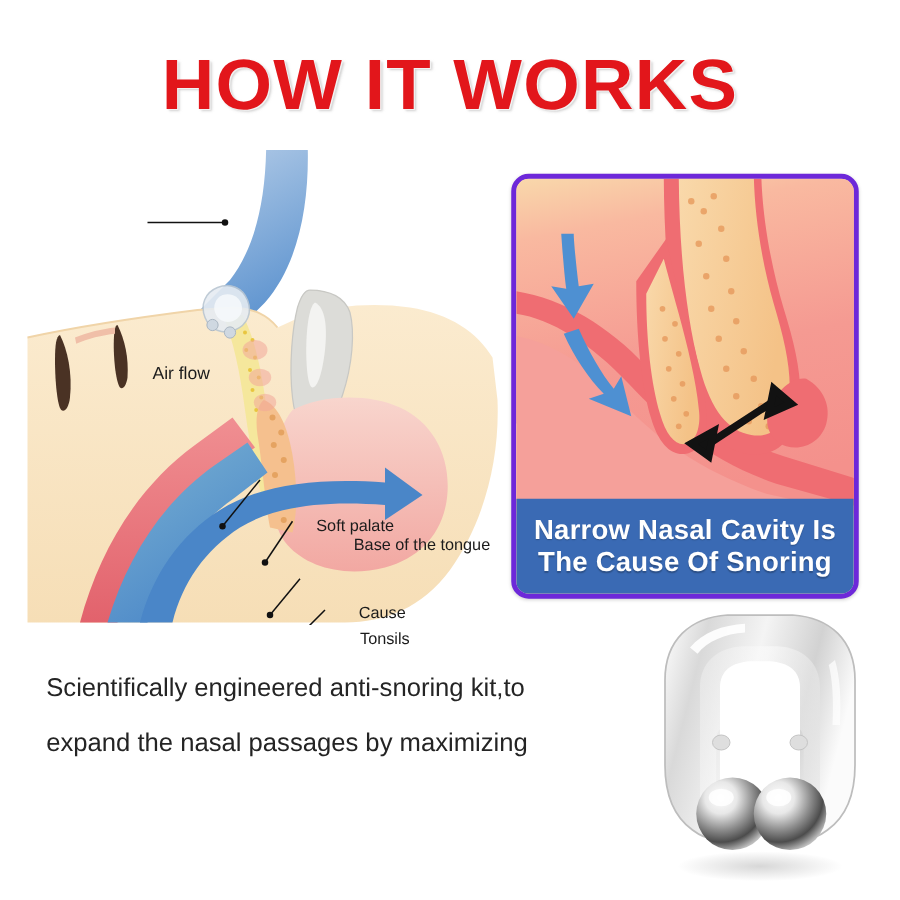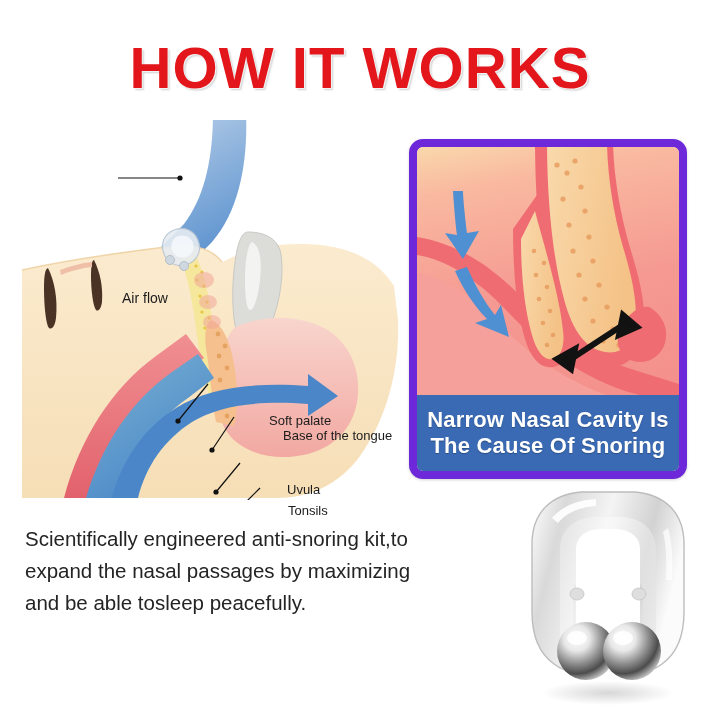--- a/index.html
+++ b/index.html
@@ -17,47 +17,47 @@
   }
 
   
   #left-illus{position:absolute;left:8px;top:120px;width:400px;height:380px;}
   #left-illus svg{display:block;}
   .lbl{
     position:absolute;font-size:13px;color:#1b1b1b;white-space:nowrap;
     font-family:"Liberation Sans","DejaVu Sans",sans-serif;
   }
   #lbl-airflow{left:114px;top:170px;font-size:14px;}
-  #lbl-softpalate{left:245px;top:293px;margin-left:16px;}
+  #lbl-softpalate{left:245px;top:293px;}
   #lbl-basetongue{left:275px;top:308px;}
   #lbl-uvula{left:279px;top:362px;}
   #lbl-tonsils{left:280px;top:383px;}
 
   
   #right-panel{
     position:absolute;left:409px;top:139px;width:278px;height:340px;
-    border:8px solid #6d28d9;border-radius:14px;overflow:hidden;
+    border:4px solid #6d28d9;border-radius:14px;overflow:hidden;
     background:#f6d9b8;box-sizing:border-box;
     box-shadow:0 1px 3px rgba(0,0,0,.18);
   }
   #right-panel svg{display:block;position:absolute;left:0;top:0;}
   #caption-box{
     position:absolute;left:0;bottom:0;width:100%;height:76px;
     background:#3a6ab4;color:#fff;box-sizing:border-box;
     display:flex;flex-direction:column;align-items:center;justify-content:center;
     font-size:22px;font-weight:bold;line-height:1.18;letter-spacing:.2px;
     text-shadow:0 1px 1px rgba(0,0,0,.25);
   }
 
   
   #body-copy{
     position:absolute;left:25px;top:523px;width:460px;
     font-size:20.5px;line-height:1.55;color:#242424;
   }
-  #body-copy p{margin:0;}
+  #body-copy p{margin:12px;}
 
   
   #product{position:absolute;left:500px;top:488px;width:215px;height:225px;}
   #product svg{display:block;}
 </style>
 </head>
 <body>
 
 <div id="title">HOW IT WORKS</div>
 
@@ -208,21 +208,21 @@
       <circle cx="170" cy="301" r="2.6"></circle>
       <circle cx="204" cy="330" r="2.6"></circle>
       <circle cx="208" cy="372" r="2.6"></circle>
       <circle cx="228" cy="392" r="2.6"></circle>
     </g>
   </svg>
 
   <div class="lbl" id="lbl-airflow">Air flow</div>
   <div class="lbl" id="lbl-softpalate">Soft palate</div>
   <div class="lbl" id="lbl-basetongue">Base of  the tongue</div>
-  <div class="lbl" id="lbl-uvula">Uvula</div>
+  <div class="lbl" id="lbl-uvula">Cause</div>
   <div class="lbl" id="lbl-tonsils">Tonsils</div>
 </div>
 
 <div id="right-panel">
   <svg width="272" height="268" viewBox="0 0 272 268" xmlns="http://www.w3.org/2000/svg">
     <defs>
       <linearGradient id="mucosaBg" x1="0" y1="0" x2="0.2" y2="1">
         <stop offset="0%" stop-color="#f9d8ab"></stop>
         <stop offset="18%" stop-color="#f9b9a0"></stop>
         <stop offset="60%" stop-color="#f59a92"></stop>
@@ -310,21 +310,20 @@
 
   <div id="caption-box">
     <span>Narrow Nasal Cavity Is</span>
     <span>The Cause Of Snoring</span>
   </div>
 </div>
 
 <div id="body-copy">
   <p>Scientifically engineered anti-snoring kit,to</p>
   <p>expand the nasal passages by maximizing</p>
-  <p>and be able tosleep peacefully.</p>
 </div>
 
 <div id="product">
   <svg width="215" height="225" viewBox="0 0 215 225" xmlns="http://www.w3.org/2000/svg">
     <defs>
       <linearGradient id="silOuter" x1="0" y1="0" x2="1" y2="0.3">
         <stop offset="0%" stop-color="#ffffff"></stop>
         <stop offset="22%" stop-color="#d9d9d9"></stop>
         <stop offset="50%" stop-color="#f4f4f4"></stop>
         <stop offset="78%" stop-color="#d2d2d2"></stop>

